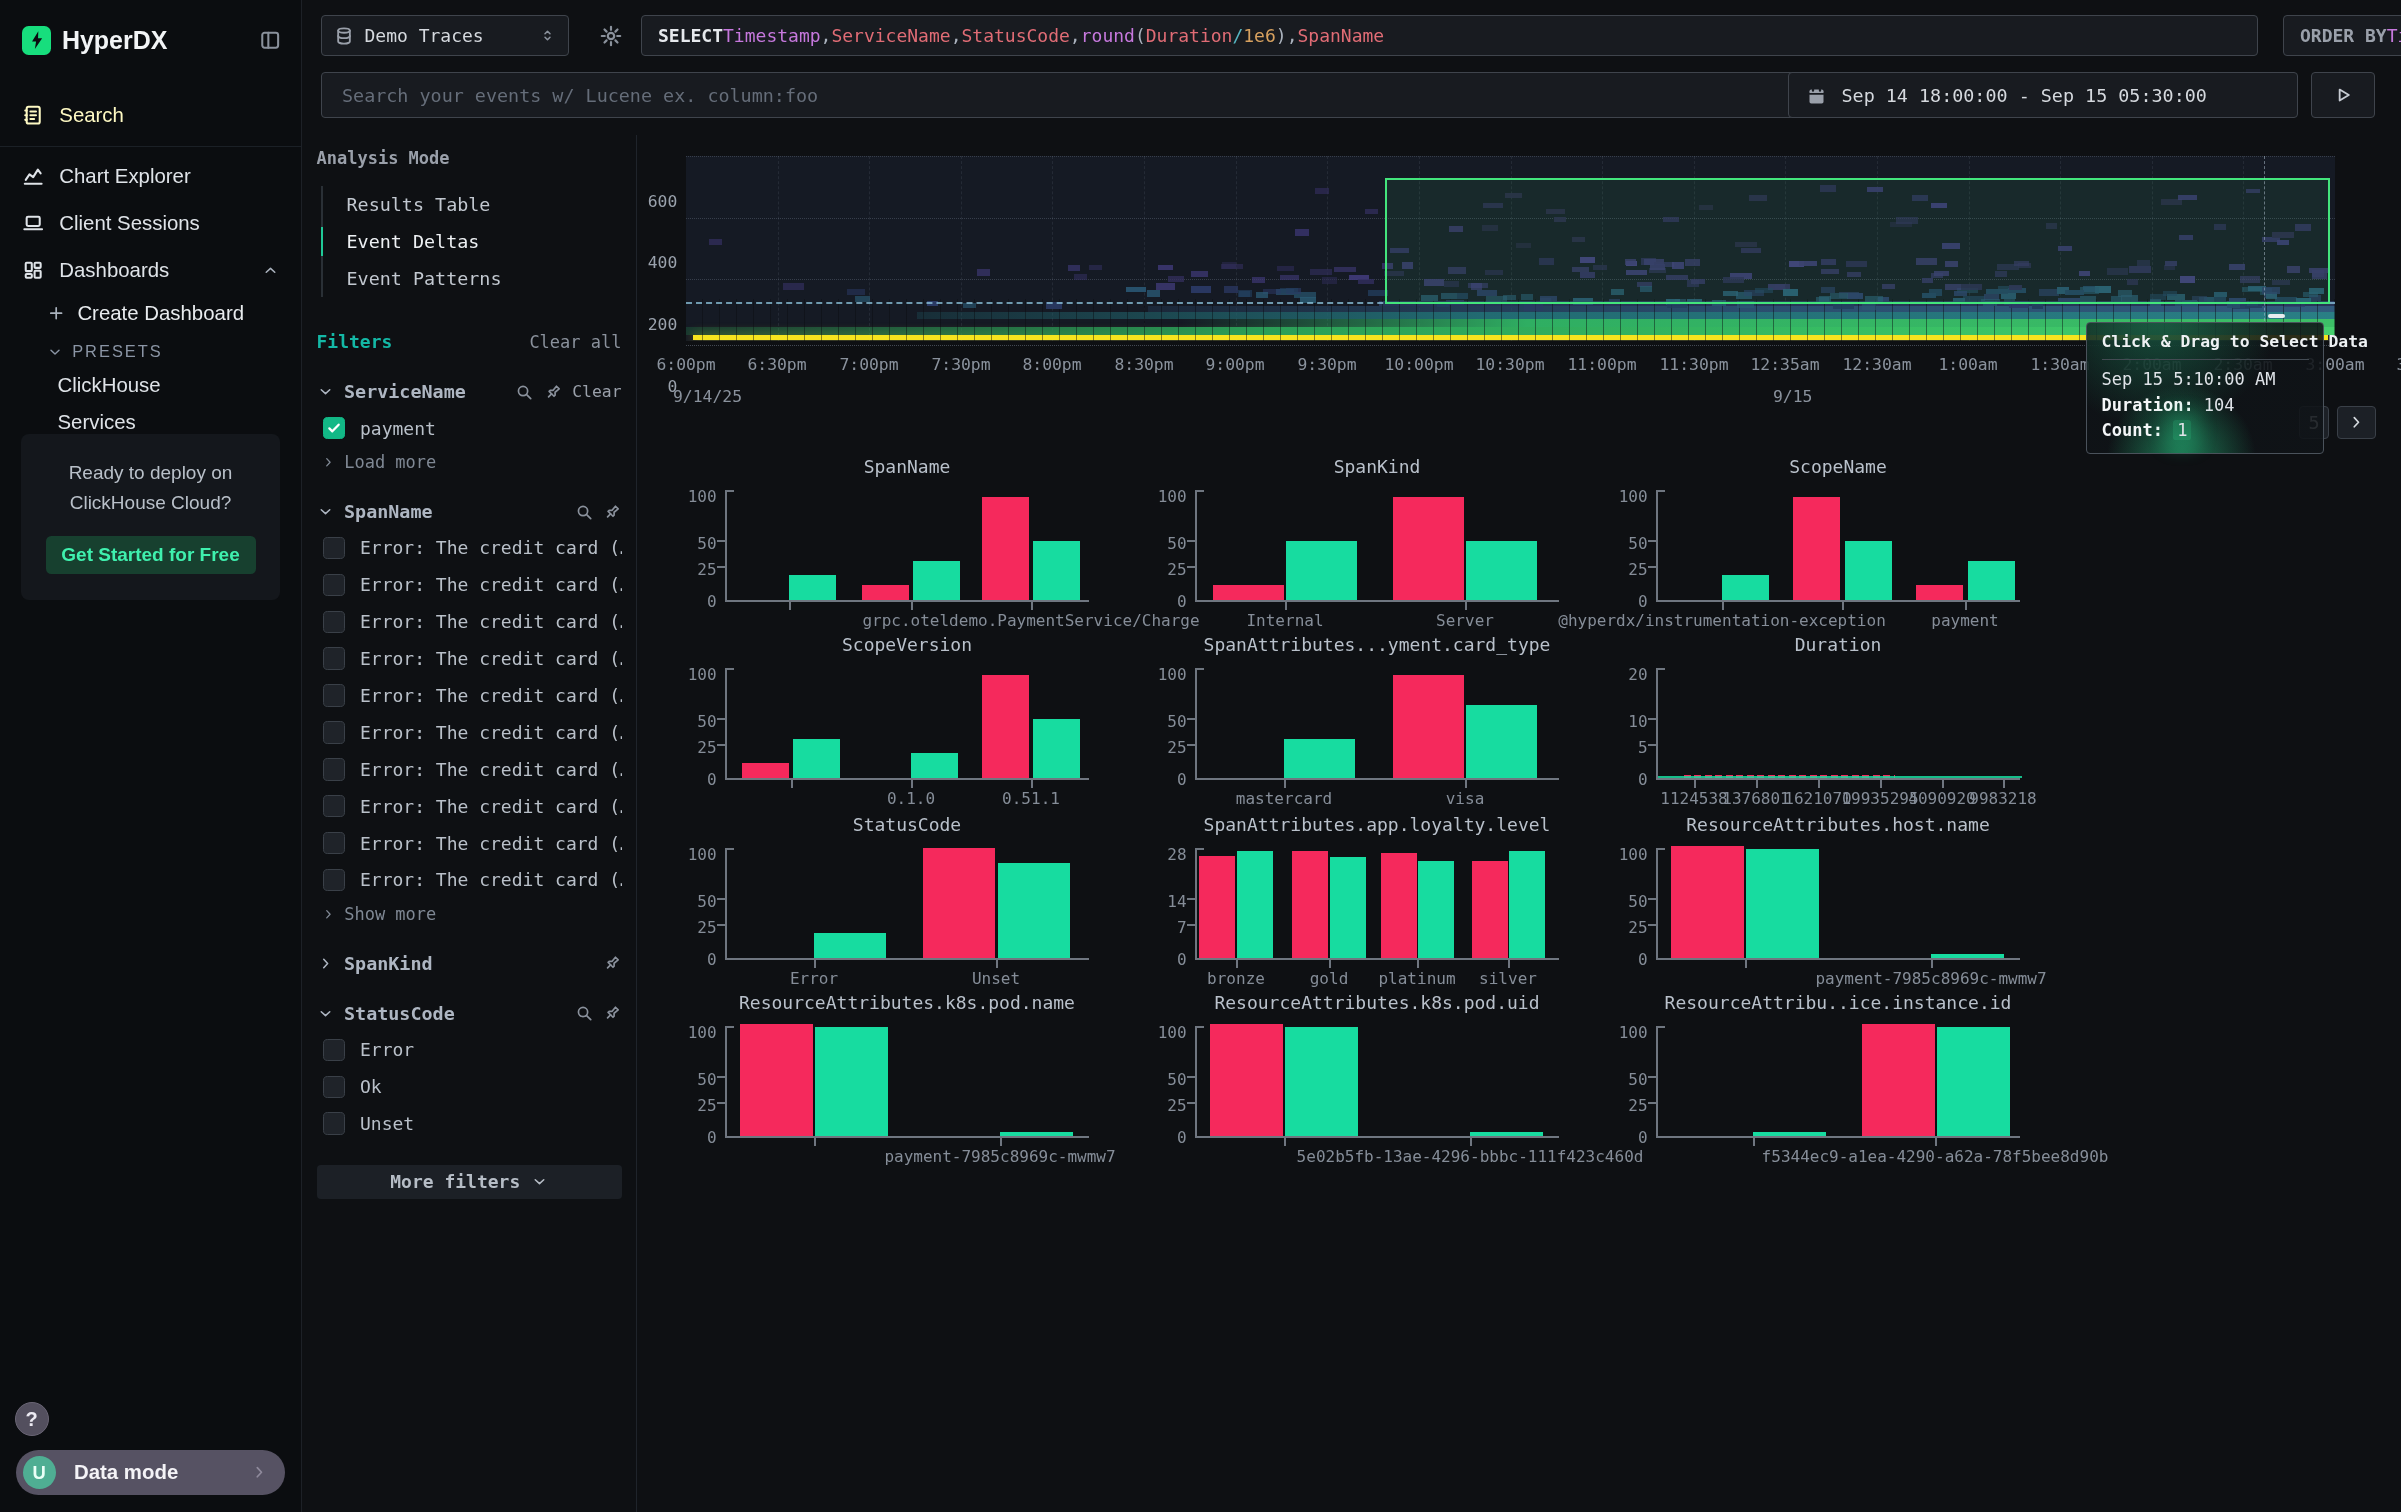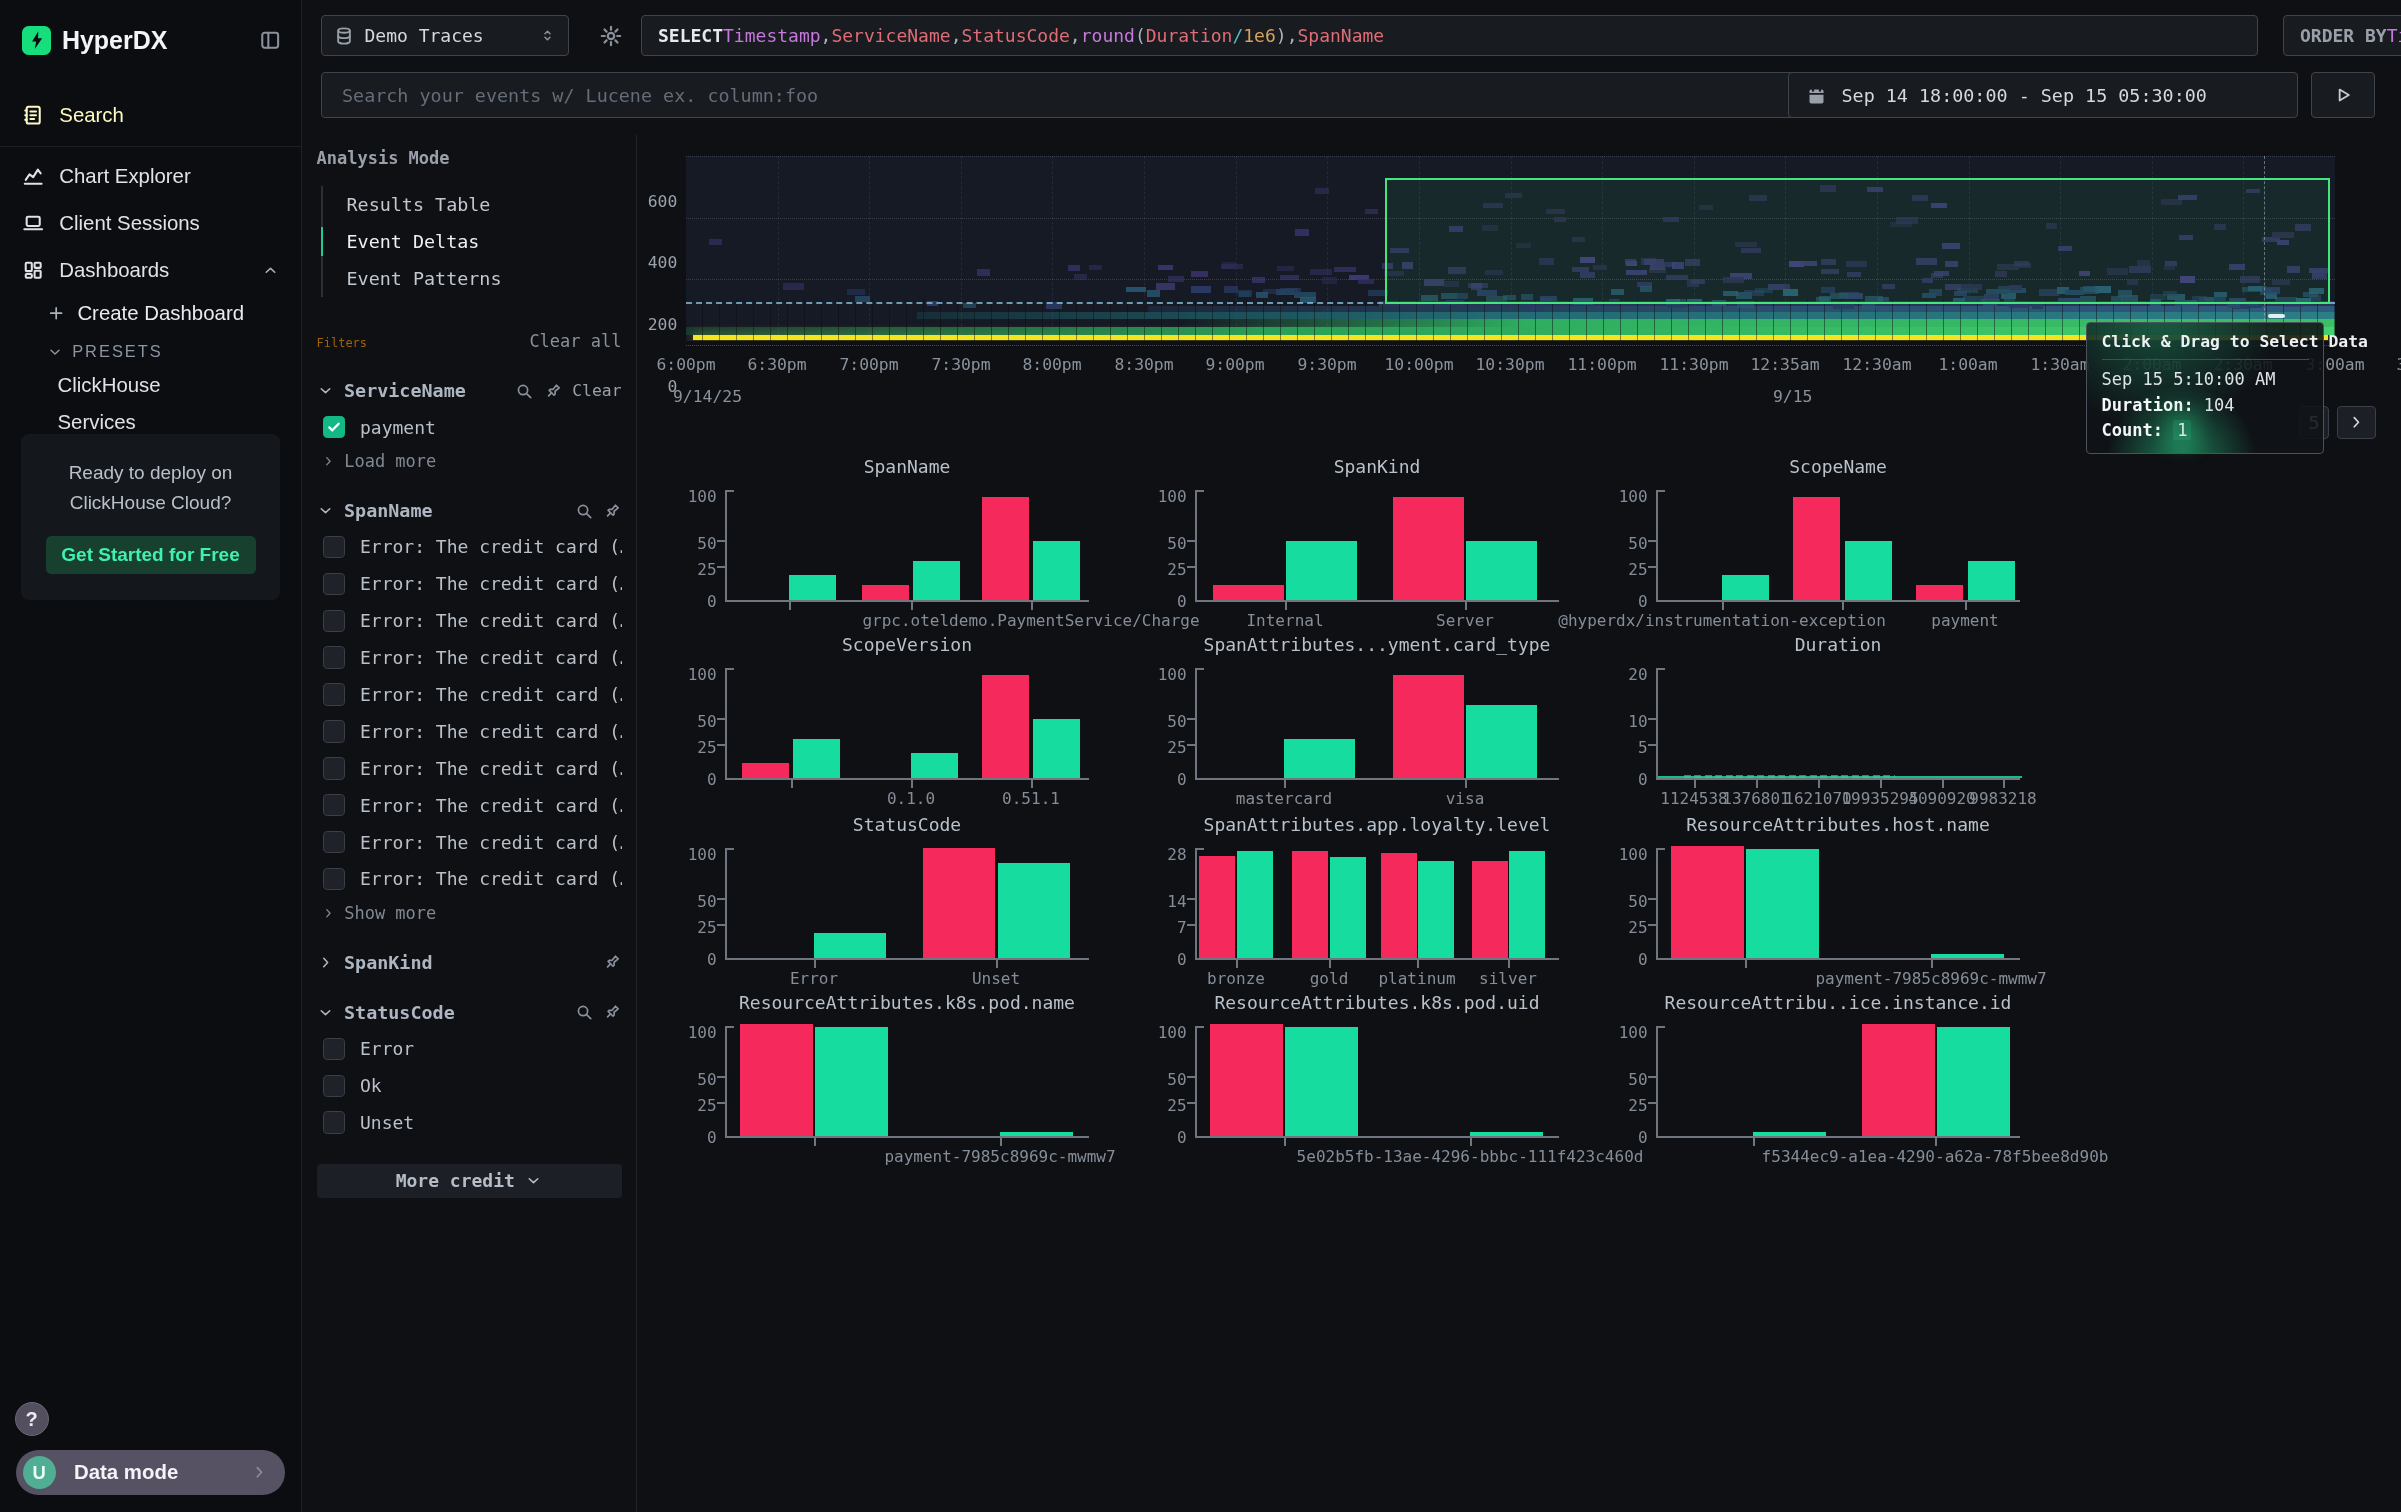--- a/index.html
+++ b/index.html
@@ -77,21 +77,21 @@
 
   
   #fpanel { position:absolute; left:302px; top:135px; width:335px; height:1378px;
     border-right:1.3px solid #1f242b; padding:13px 14.5px 0 14.5px; font-size:18px; }
   #analysis-title { color:#9aa0aa; font-weight:bold; font-size:17px; }
   #analysis-tabs { margin:18.4px 0 0 4px; border-left:2px solid #2a3036; }
   .atab { position:relative; padding:8px 0 8px 24px; color:#c2c8d0; cursor:pointer; font-size:18.4px; }
   .atab.active { color:#eef1f4; }
   .atab.active::before { content:''; position:absolute; left:-2px; top:4px; bottom:4px; width:2.6px; background:#20c997; }
   #filters-row { display:flex; align-items:baseline; margin-top:34px; }
-  #filters-title { color:#a16207; font-weight:normal; font-size:12px; }
+  #filters-title { color:#14b8a6; font-weight:bold; font-size:18px; }
   #clear-all { margin-left:auto; color:#8a919c; cursor:pointer; font-size:17px; }
   .fgroup { margin-top:29px; }
   .fgroup-head { display:flex; align-items:center; gap:10.5px; color:#aeb6c2; cursor:pointer; }
   .fgroup-name { font-weight:bold; font-size:18.4px; }
   .fgroup-icons { margin-left:auto; display:flex; align-items:center; gap:10px; color:#8a919c; }
   .fgroup-clear { font-size:16.4px; color:#9aa0aa; cursor:pointer; }
   .fitem { display:flex; align-items:center; gap:14.5px; margin:14.5px 0 0 6.6px; cursor:pointer; }
   .fitem-label { color:#b9c0c9; font-size:18px; white-space:nowrap; overflow:hidden; }
   .cbox { width:22.4px; height:22.4px; border-radius:4.6px; border:1.3px solid #3a4048; background:#1f2329; flex:none;
     display:flex; align-items:center; justify-content:center; }
@@ -506,21 +506,21 @@
           <span class="cbox"></span>
           <span class="fitem-label">Ok</span>
         </div>
         <div class="fitem">
           <span class="cbox"></span>
           <span class="fitem-label">Unset</span>
         </div>
       </div>
     </div>
   <button id="more-filters">
-    <span>More credit</span>
+    <span>More filters</span>
     <span class="icon">
         <svg width="17" height="17" viewBox="0 0 24 24" fill="none" stroke="currentColor" stroke-width="2.2" stroke-linecap="round" stroke-linejoin="round">
           <path d="M6 9.5l6 5.5 6-5.5"></path>
         </svg>
       </span>
   </button>
 </div>
 
 <div id="main">
   <div id="hm-ylabels">

